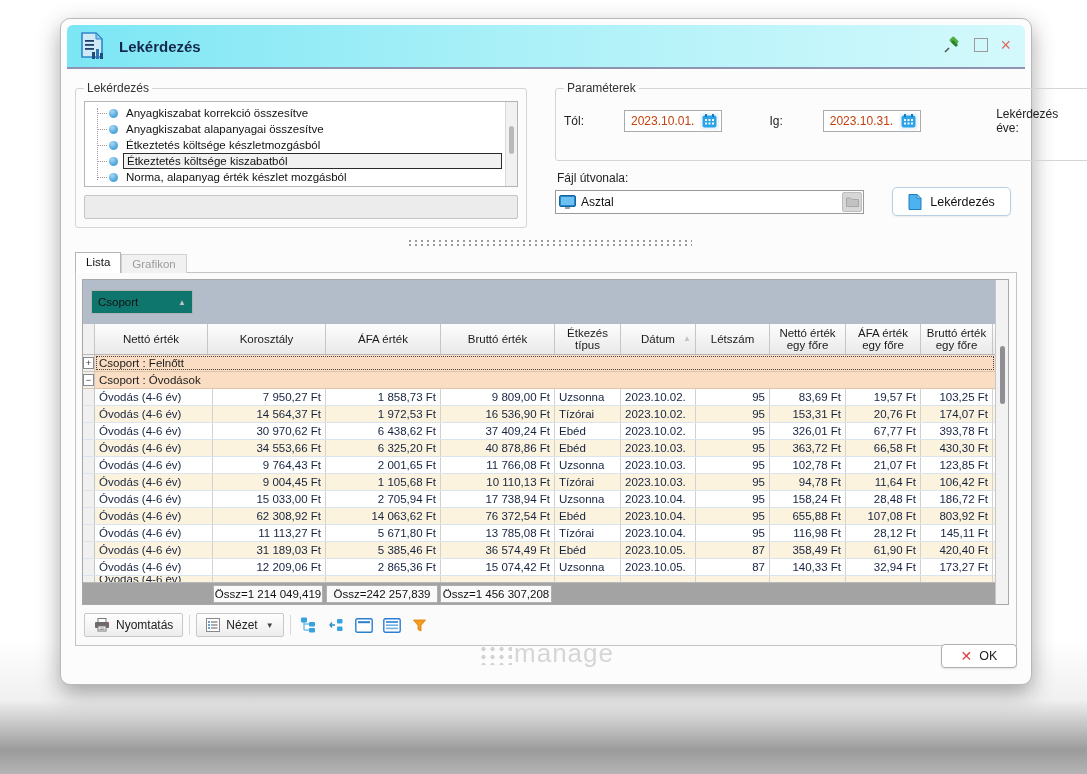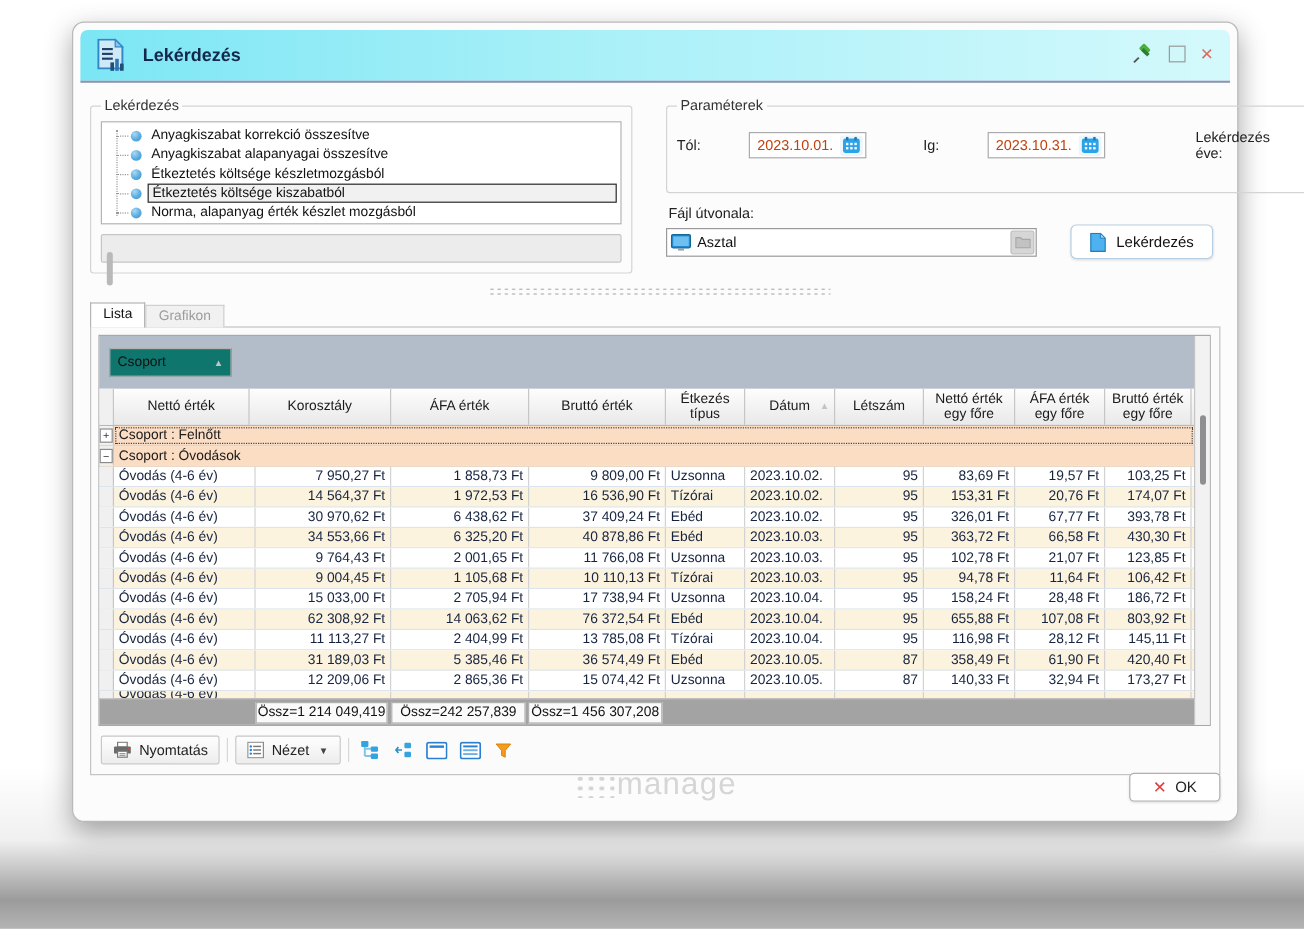--- a/index.html
+++ b/index.html
@@ -26,21 +26,21 @@
   .win-controls { position:absolute; right:14px; top:10px; display:flex; align-items:center; gap:12px; }
   .pin-btn { width:20px; height:20px; cursor:pointer; }
   .max-btn { width:14px; height:14px; border:1px solid #9a9a9a; background:transparent; cursor:pointer; }
   .close-btn { font-size:18px; line-height:14px; color:#e06a5f; cursor:pointer; font-weight:400; }
   
   .content { padding:12px 14px 0 14px; }
   .top-row { display:flex; gap:28px; }
   fieldset { border:1px solid #d4d4d4; border-radius:3px; padding:6px 8px 8px 8px; }
   legend { font-size:12px; color:#333; padding:0 3px; }
   .fs-left { width:452px; }
-  .listbox { background:#fff; border:1px solid #b5b5b5; height:86px; display:flex;flex-direction:column; }
+  .listbox { background:#fff; border:1px solid #b5b5b5; height:86px; display:flex; }
   .tree { flex:1; position:relative; padding:3px 0 0 0; }
   .tree::before { content:""; position:absolute; left:12px; top:6px; height:72px; border-left:1px dotted #9a9a9a; }
   .titem { display:flex; align-items:center; height:16px; padding-left:12px; cursor:pointer; }
   .stub { width:10px; border-top:1px dotted #9a9a9a; margin-right:2px; }
   .dot { width:9px; height:9px; border-radius:50%; flex:0 0 9px;
          background:radial-gradient(circle at 35% 30%, #a8d9f4, #58abe0 55%, #3f93cf); margin-right:5px; }
   .titem .lbl { font-size:11.5px; color:#111; padding:0 3px; line-height:14px; white-space:nowrap; }
   .titem.sel .lbl { flex:1; background:#f1f1f1; border:1px solid #2b2b2b; margin-right:3px; }
   .vscroll { width:12px; background:#f1f1f1; border-left:1px solid #d9d9d9; position:relative; }
   .vscroll .thumb { position:absolute; left:3px; width:5px; border-radius:3px; background:#b9b9b9; }
@@ -432,21 +432,21 @@
                 <div class="dcell c5">2023.10.04.</div>
                 <div class="dcell c6 r">95</div>
                 <div class="dcell c7 r">655,88 Ft</div>
                 <div class="dcell c8 r">107,08 Ft</div>
                 <div class="dcell c9 r">803,92 Ft</div>
               </div>
               <div class="drow">
                 <div class="ci"></div>
                 <div class="dcell c0">Óvodás (4-6 év)</div>
                 <div class="dcell c1 r">11 113,27 Ft</div>
-                <div class="dcell c2 r">2 404,99 Ft</div>
+                <div class="dcell c2 r">5 671,80 Ft</div>
                 <div class="dcell c3 r">13 785,08 Ft</div>
                 <div class="dcell c4">Tízórai</div>
                 <div class="dcell c5">2023.10.04.</div>
                 <div class="dcell c6 r">95</div>
                 <div class="dcell c7 r">116,98 Ft</div>
                 <div class="dcell c8 r">28,12 Ft</div>
                 <div class="dcell c9 r">145,11 Ft</div>
               </div>
               <div class="drow alt">
                 <div class="ci"></div>

